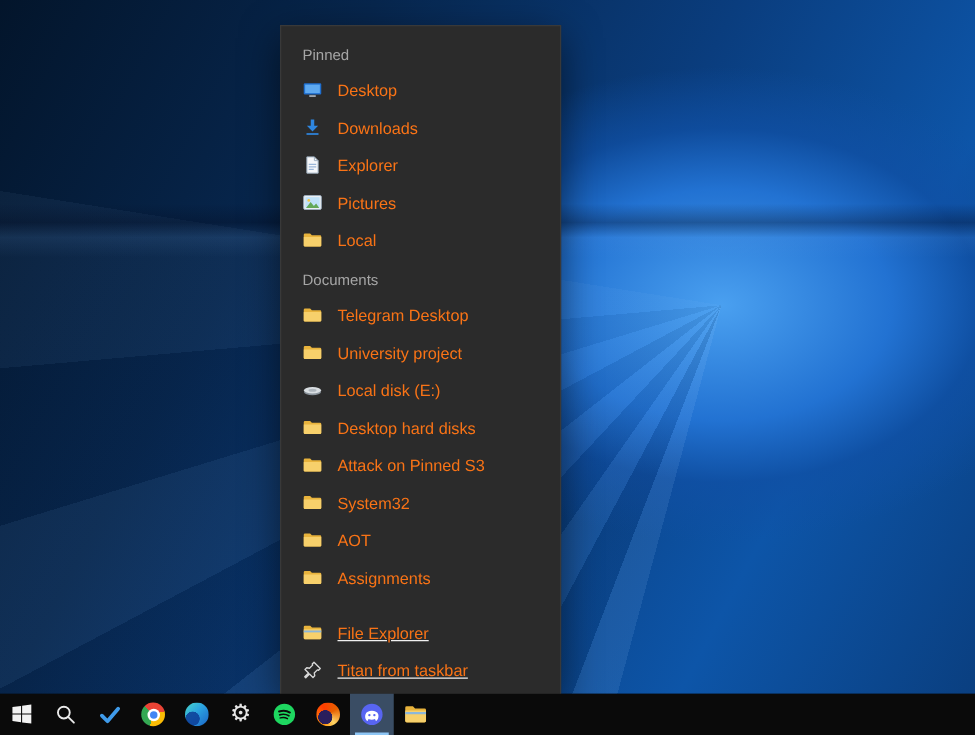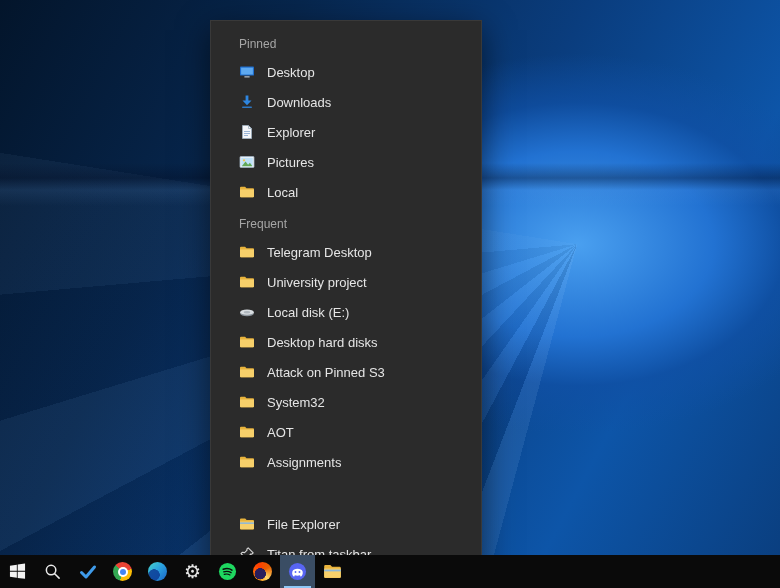--- a/index.html
+++ b/index.html
@@ -22,41 +22,41 @@
         rgba(3,10,28,0.07) 37deg 47deg,
         rgba(160,205,255,0.06) 47deg 58deg,
         rgba(3,10,28,0.05) 58deg 70deg,
         rgba(160,205,255,0.05) 70deg 84deg,
         rgba(0,0,0,0) 84deg 360deg),
       radial-gradient(ellipse 46% 44% at 74% 44%, #4aa0f0 0%, #2272d2 38%, rgba(16,80,165,0.75) 58%, rgba(8,38,90,0) 78%),
       linear-gradient(118deg, #03152b 0%, #07264d 28%, #0a3d7e 55%, #0d55a8 78%, #0a3f80 100%);
   }
   
   .jumplist{
-    position:absolute;left:210px;top:20px;width:272px;
+    position:absolute;left:224px;top:20px;width:225px;
     background:#2b2b2b;
     border:1px solid rgba(255,255,255,0.07);
     box-shadow:0 10px 30px rgba(0,0,0,0.55);
     box-sizing:border-box;
-    padding:10px 0 4px 16px;
+    padding:10px 0 4px 5px;
     color:#f0f0f0;
   }
   .jl-header{
     height:26px;display:flex;align-items:center;
     padding:0 12px;font-size:12px;color:#a6a6a6;
   }
   .jl-header.second{margin-top:4px;}
   .jl-item{
     height:30px;display:flex;align-items:center;
     padding:0 12px;cursor:default;
   }
-  .jl-tasks{margin-top:32px;}
+  .jl-tasks{margin-top:14px;text-decoration:underline;}
   .jl-ic{width:16px;height:16px;flex:0 0 16px;display:inline-flex;align-items:center;justify-content:center;}
   .jl-ic svg{display:block;}
-  .jl-label{margin-left:12px;font-size:13px;color:#e5e5e5;white-space:nowrap;}
+  .jl-label{margin-left:12px;font-size:13px;color:#f97316;white-space:nowrap;}
   
   .taskbar{
     position:absolute;left:0;right:0;bottom:0;height:33px;
     background:#0a0a0a;display:flex;align-items:stretch;
   }
   .tb-btn{
     width:35px;display:flex;align-items:center;justify-content:center;
     position:relative;cursor:default;
   }
   .tb-btn.active{background:rgba(118,160,210,0.45);}
@@ -138,21 +138,21 @@
   <div class="jl-item">
     <span class="jl-ic">
         <svg viewBox="0 0 16 16" width="16" height="16">
           <path d="M1 3.8q0-1 1-1h4.1l1.4 1.4H14q1 0 1 1v7q0 1-1 1H2q-1 0-1-1z" fill="#e8b33c"></path>
           <path d="M1 5.6h14v6.6q0 1-1 1H2q-1 0-1-1z" fill="#f7d06b"></path>
         </svg>
       </span>
     <span class="jl-label">Local</span>
   </div>
 
-  <div class="jl-header second">Frequent</div>
+  <div class="jl-header second">Documents</div>
 
   <div class="jl-item">
     <span class="jl-ic">
         <svg viewBox="0 0 16 16" width="16" height="16">
           <path d="M1 3.8q0-1 1-1h4.1l1.4 1.4H14q1 0 1 1v7q0 1-1 1H2q-1 0-1-1z" fill="#e8b33c"></path>
           <path d="M1 5.6h14v6.6q0 1-1 1H2q-1 0-1-1z" fill="#f7d06b"></path>
         </svg>
       </span>
     <span class="jl-label">Telegram Desktop</span>
   </div>

